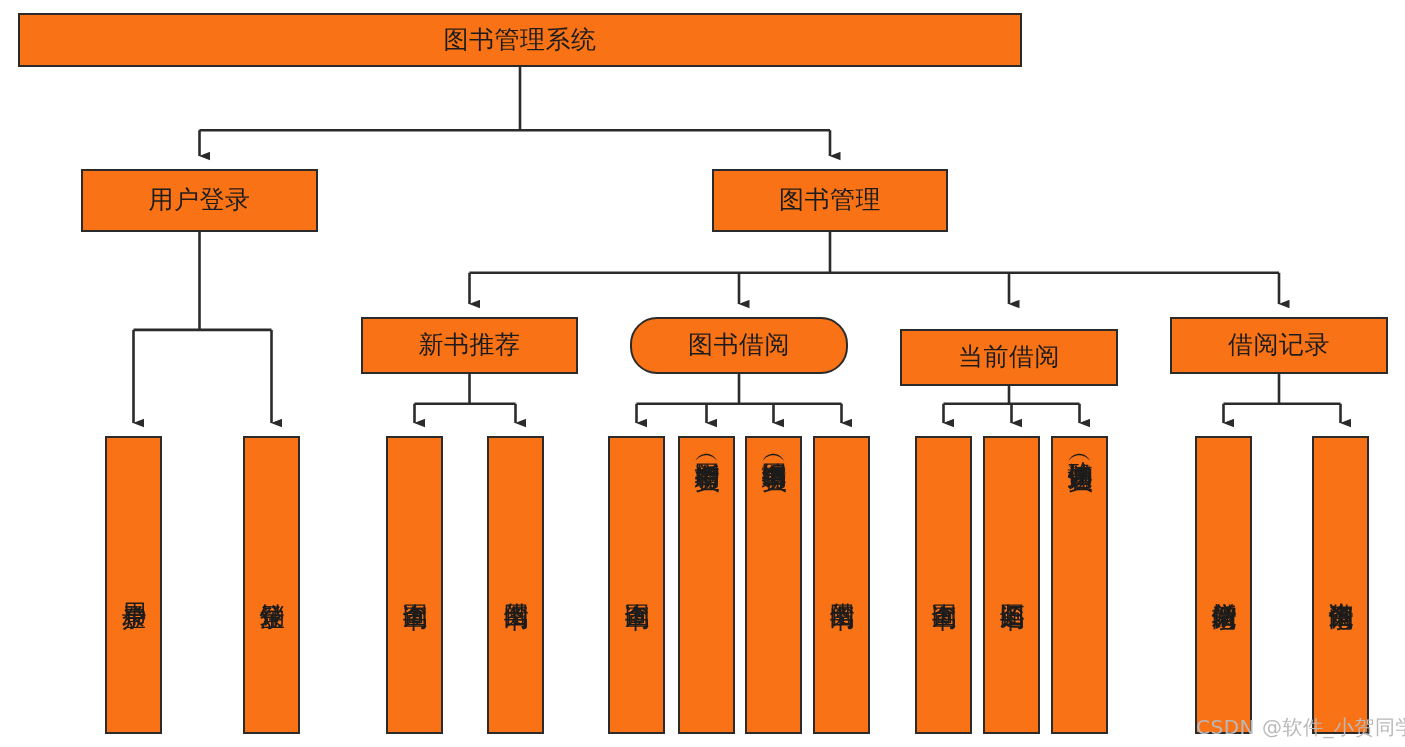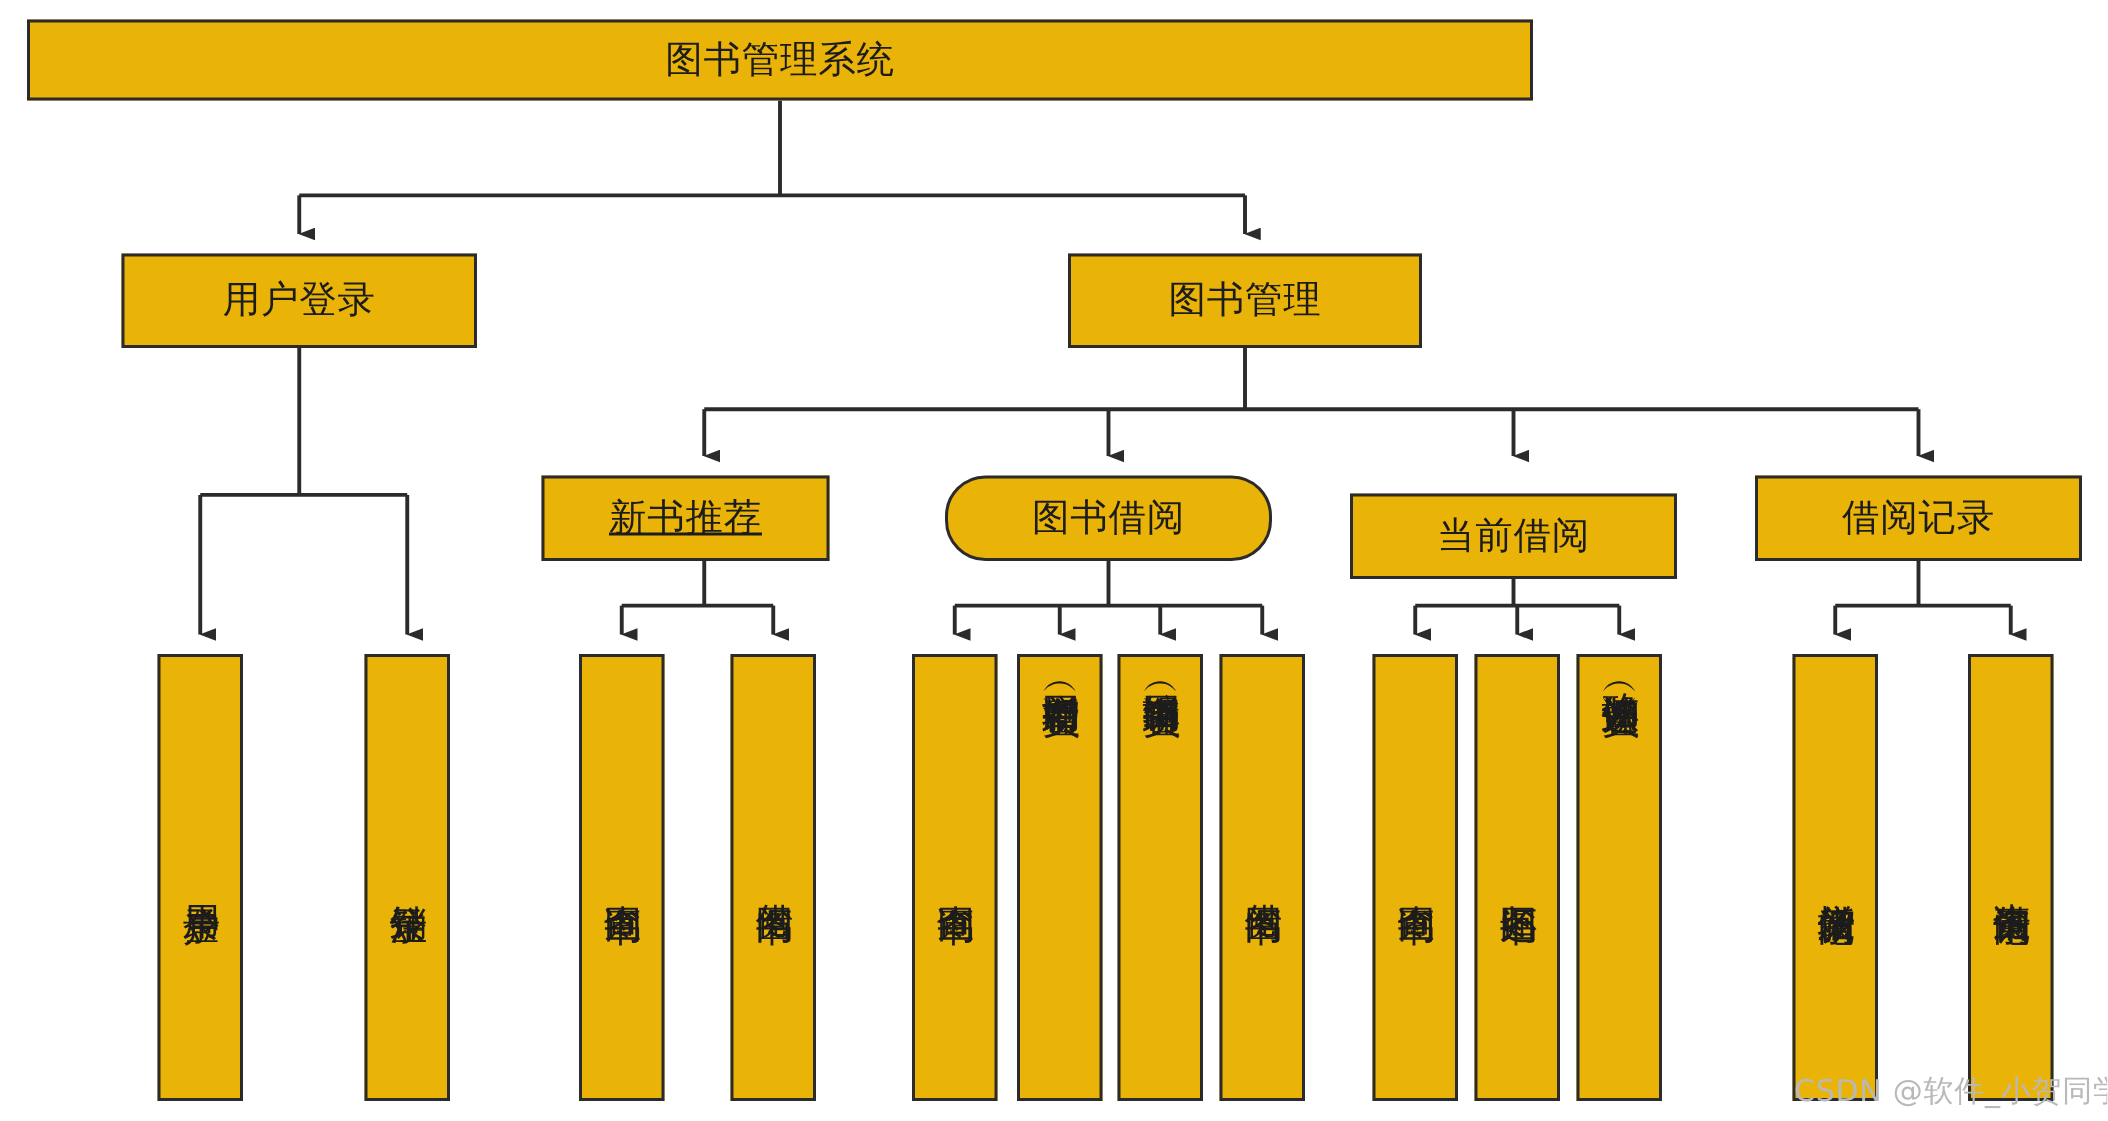--- a/index.html
+++ b/index.html
@@ -22,21 +22,21 @@
     left: 0;
     top: 0;
     width: 1405px;
     height: 747px;
     pointer-events: none;
   }
   .node {
     position: absolute;
     box-sizing: border-box;
     border: 2.5px solid #2b2b2b;
-    background: #eab308;
+    background: #f97316;
     display: flex;
     align-items: center;
     justify-content: center;
     color: #1c1c1c;
   }
   .node-label {
     font-size: 25px;
     line-height: 1.15;
     letter-spacing: 0.5px;
     white-space: nowrap;
@@ -115,21 +115,21 @@
   <div id="node-layer">
       <div class="node" style="left: 18px; top: 13px; width: 1004px; height: 54px;">
         <span class="node-label">图书管理系统</span>
       </div>
       <div class="node" style="left: 81px; top: 169px; width: 237px; height: 63px;">
         <span class="node-label">用户登录</span>
       </div>
       <div class="node" style="left: 712px; top: 169px; width: 236px; height: 63px;">
         <span class="node-label">图书管理</span>
       </div>
-      <div class="node" style="left: 361px; top: 317px; width: 192px; height: 57px; text-decoration: underline;">
+      <div class="node" style="left: 361px; top: 317px; width: 217px; height: 57px;">
         <span class="node-label">新书推荐</span>
       </div>
       <div class="node" style="left: 630px; top: 317px; width: 218px; height: 57px; border-radius: 27px;">
         <span class="node-label">图书借阅</span>
       </div>
       <div class="node" style="left: 900px; top: 317px; width: 218px; height: 57px; margin-top: 12px;">
         <span class="node-label">当前借阅</span>
       </div>
       <div class="node" style="left: 1170px; top: 317px; width: 218px; height: 57px;">
         <span class="node-label">借阅记录</span>

